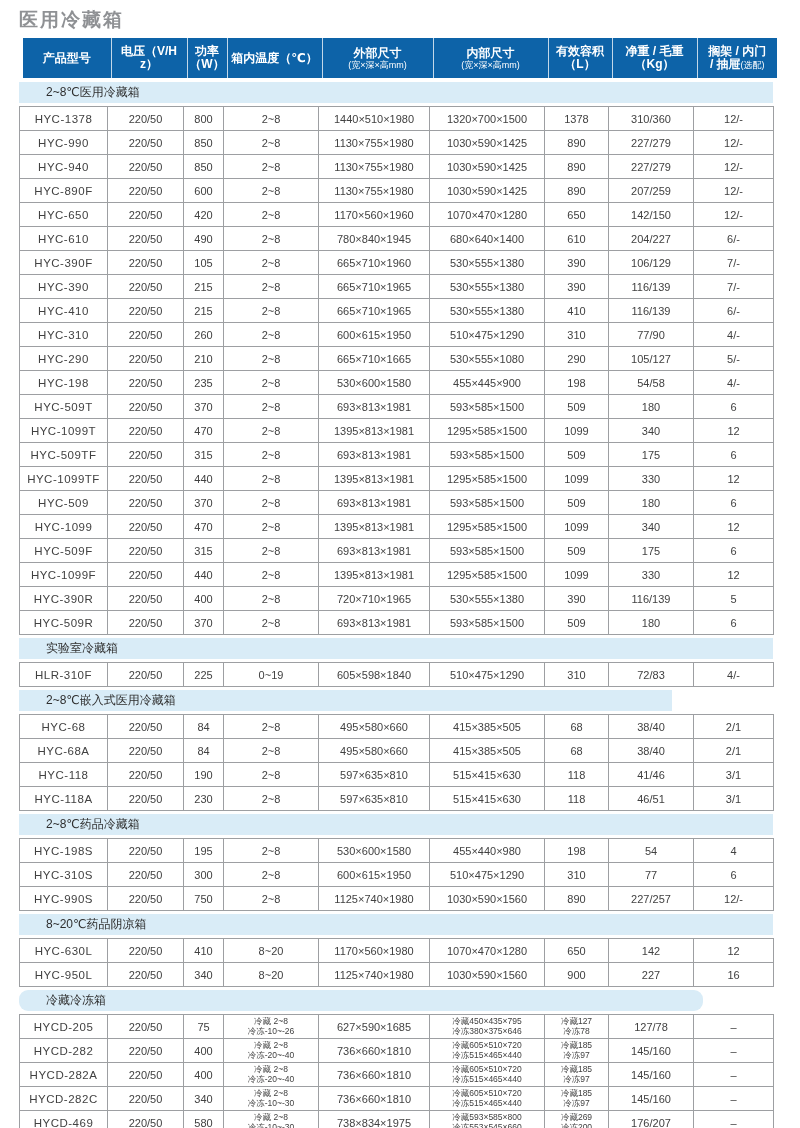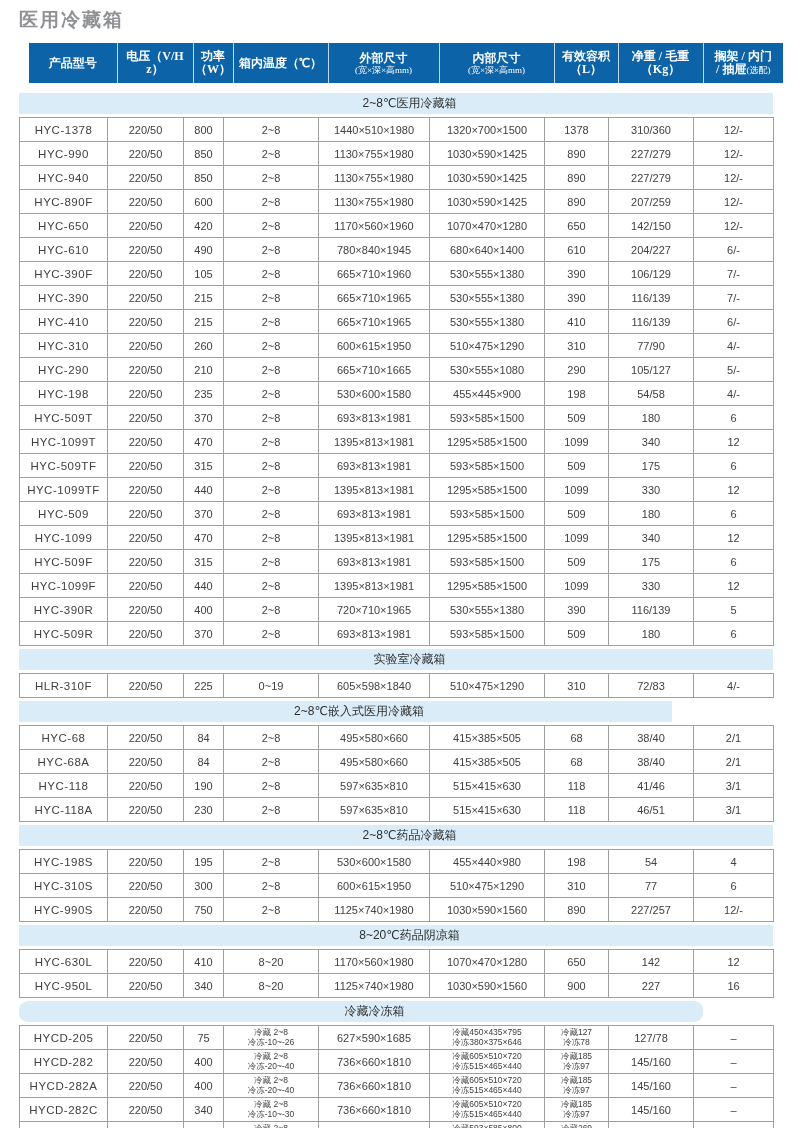--- a/index.html
+++ b/index.html
@@ -18,37 +18,36 @@
   }
   .page{padding:7px 27px 0 19px;}
   .sheet-title{
     margin:0 0 5px 0;
     font-size:19px;font-weight:bold;letter-spacing:2px;
     color:var(--title-gray);
   }
   table.grid{border-collapse:collapse;table-layout:fixed;}
   table.grid td{text-align:center;vertical-align:middle;word-break:break-all;}
   
-  table.hdr{margin:10px;font-family:Liberation Serif, serif;}
+  table.hdr{margin:4px;}
   table.hdr td{
     background:var(--hdr-blue);color:#ffffff;
     font-size:12px;font-weight:bold;line-height:13px;
     height:34px;padding:3px 1px;
     border-left:1px solid rgba(255,255,255,0.75);
   }
   table.hdr td:first-child{border-left:none;}
   table.hdr .subsmall{font-size:9px;font-weight:normal;line-height:10px;}
   table.hdr .subinline{font-size:9px;font-weight:normal;}
   
   .band{
     background:var(--band-blue);color:#2e2e2e;
     font-size:12px;line-height:21px;height:21px;
     padding-left:27px;box-sizing:border-box;
     margin:3px 0;
-    text-align:center;
   }
   
   table.bodytbl td{
     border:1px solid var(--grid-line);
     background:#ffffff;color:var(--cell-text);
     font-size:11px;line-height:12px;height:21px;padding:1px 2px;
   }
   table.bodytbl td.model{font-size:11.5px;letter-spacing:0.5px;}
   table.bodytbl .ml{font-size:8.5px;line-height:9.5px;white-space:nowrap;}
   table.bodytbl{margin:0 0 0 0;border-radius:9px;}

